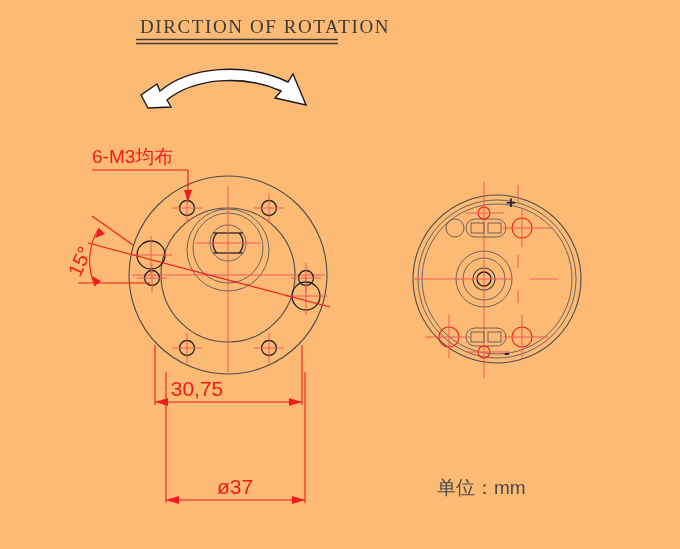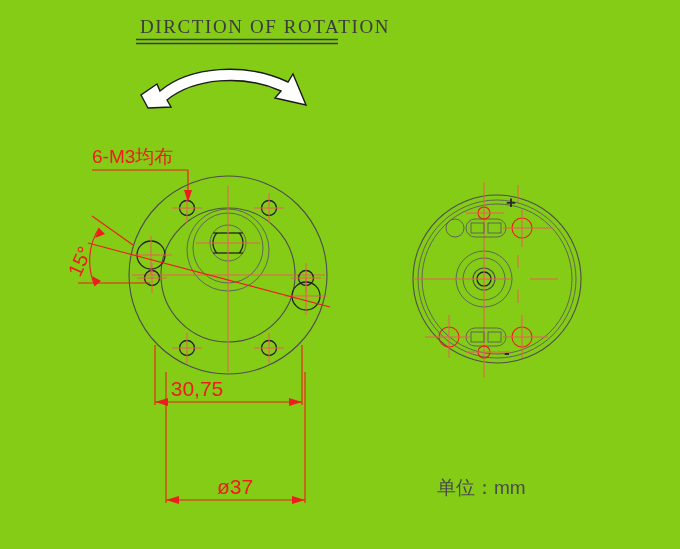--- a/index.html
+++ b/index.html
@@ -7,21 +7,21 @@
     padding: 0;
     background: #ffffff;
   }
   body {
     font-family: "Liberation Sans", sans-serif;
   }
   #canvas {
     position: relative;
     width: 680px;
     height: 549px;
-    background: #84cc16;
+    background: #fdba74;
     overflow: hidden;
   }
   #drawing {
     position: absolute;
     left: 0;
     top: 0;
     width: 680px;
     height: 549px;
   }
   .title-text {

